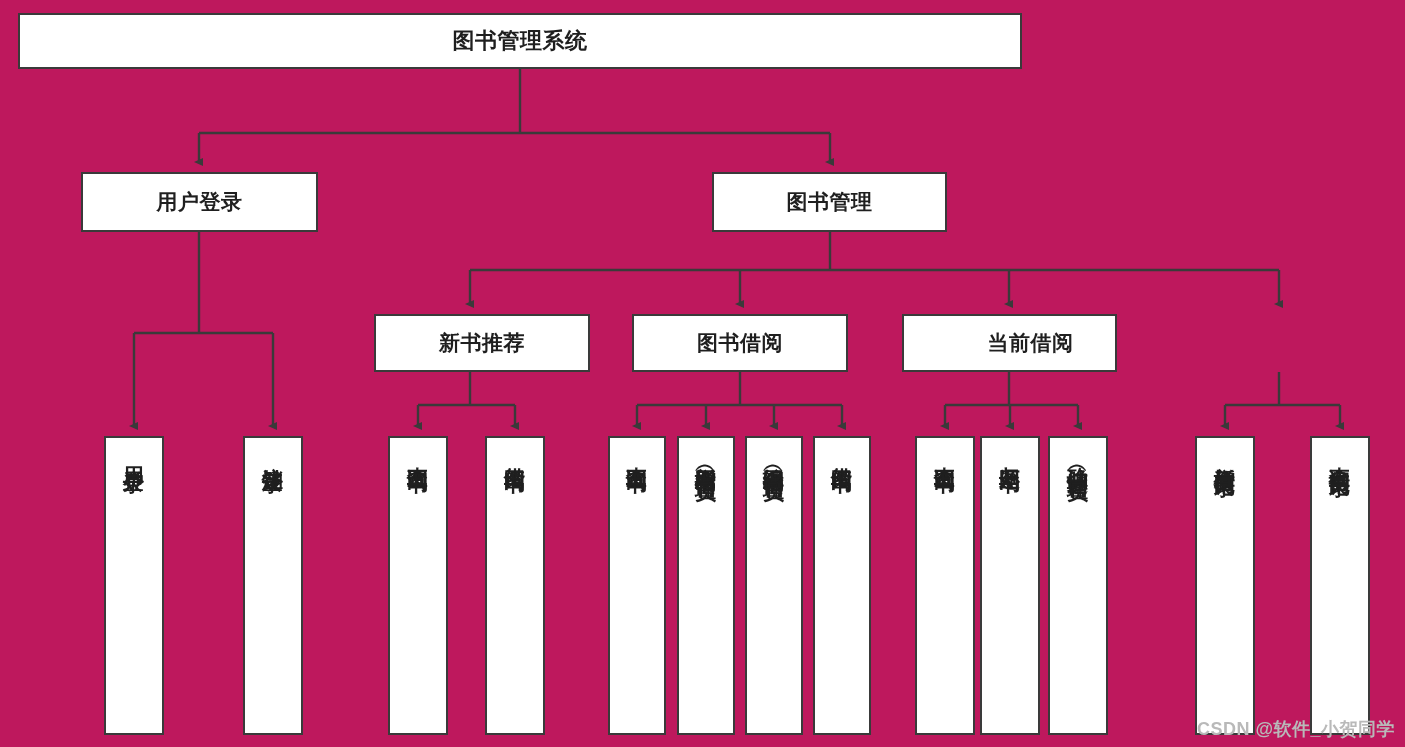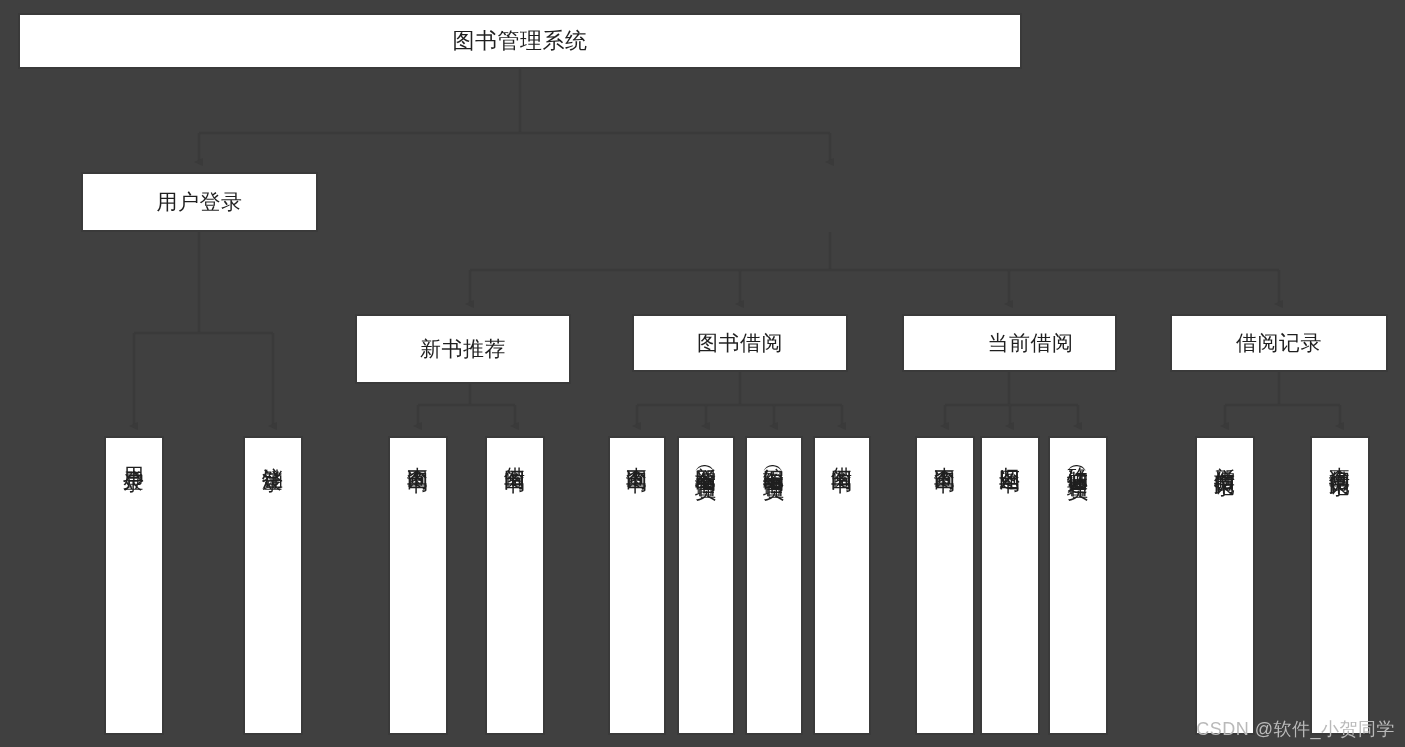--- a/index.html
+++ b/index.html
@@ -5,23 +5,24 @@
 <style>
   html, body {
     margin: 0;
     padding: 0;
     background: #ffffff;
   }
   #canvas {
     position: relative;
     width: 1405px;
     height: 747px;
-    background: #404040;
+    background: #be185d;
     font-family: "Liberation Sans", "DejaVu Sans", sans-serif;
     overflow: hidden;
+    font-weight: bold;
   }
   #connectors {
     position: absolute;
     left: 0;
     top: 0;
     width: 1405px;
     height: 747px;
     pointer-events: none;
   }
   .node {
@@ -129,33 +130,33 @@
     </g>
   </svg>
 
   <div class="node horiz root" style="left:18px; top:13px; width:1004px; height:56px;">
     <span class="node-label">图书管理系统</span>
   </div>
 
   <div class="node horiz" style="left:81px; top:172px; width:237px; height:60px;">
     <span class="node-label">用户登录</span>
   </div>
-
-  <div class="node horiz" style="left:355px; top:314px; width:216px; height:70px;">
+  <div class="node horiz" style="left:712px; top:172px; width:235px; height:60px;">
+    <span class="node-label">图书管理</span>
+  </div>
+
+  <div class="node horiz" style="left:374px; top:314px; width:216px; height:58px;">
     <span class="node-label">新书推荐</span>
   </div>
   <div class="node horiz" style="left:632px; top:314px; width:216px; height:58px;">
     <span class="node-label">图书借阅</span>
   </div>
   <div class="node horiz" style="left:902px; top:314px; width:215px; height:58px;padding-left:42px;">
     <span class="node-label">当前借阅</span>
   </div>
-  <div class="node horiz" style="left:1170px; top:314px; width:218px; height:58px;">
-    <span class="node-label">借阅记录</span>
-  </div>
 
   <div class="node leaf" style="left:104px; top:436px; width:60px; height:299px;">
     <span class="node-label">用户登录</span>
   </div>
   <div class="node leaf" style="left:243px; top:436px; width:60px; height:299px;">
     <span class="node-label">注销登录</span>
   </div>
 
   <div class="node leaf" style="left:388px; top:436px; width:60px; height:299px;">
     <span class="node-label">查询图书</span>

